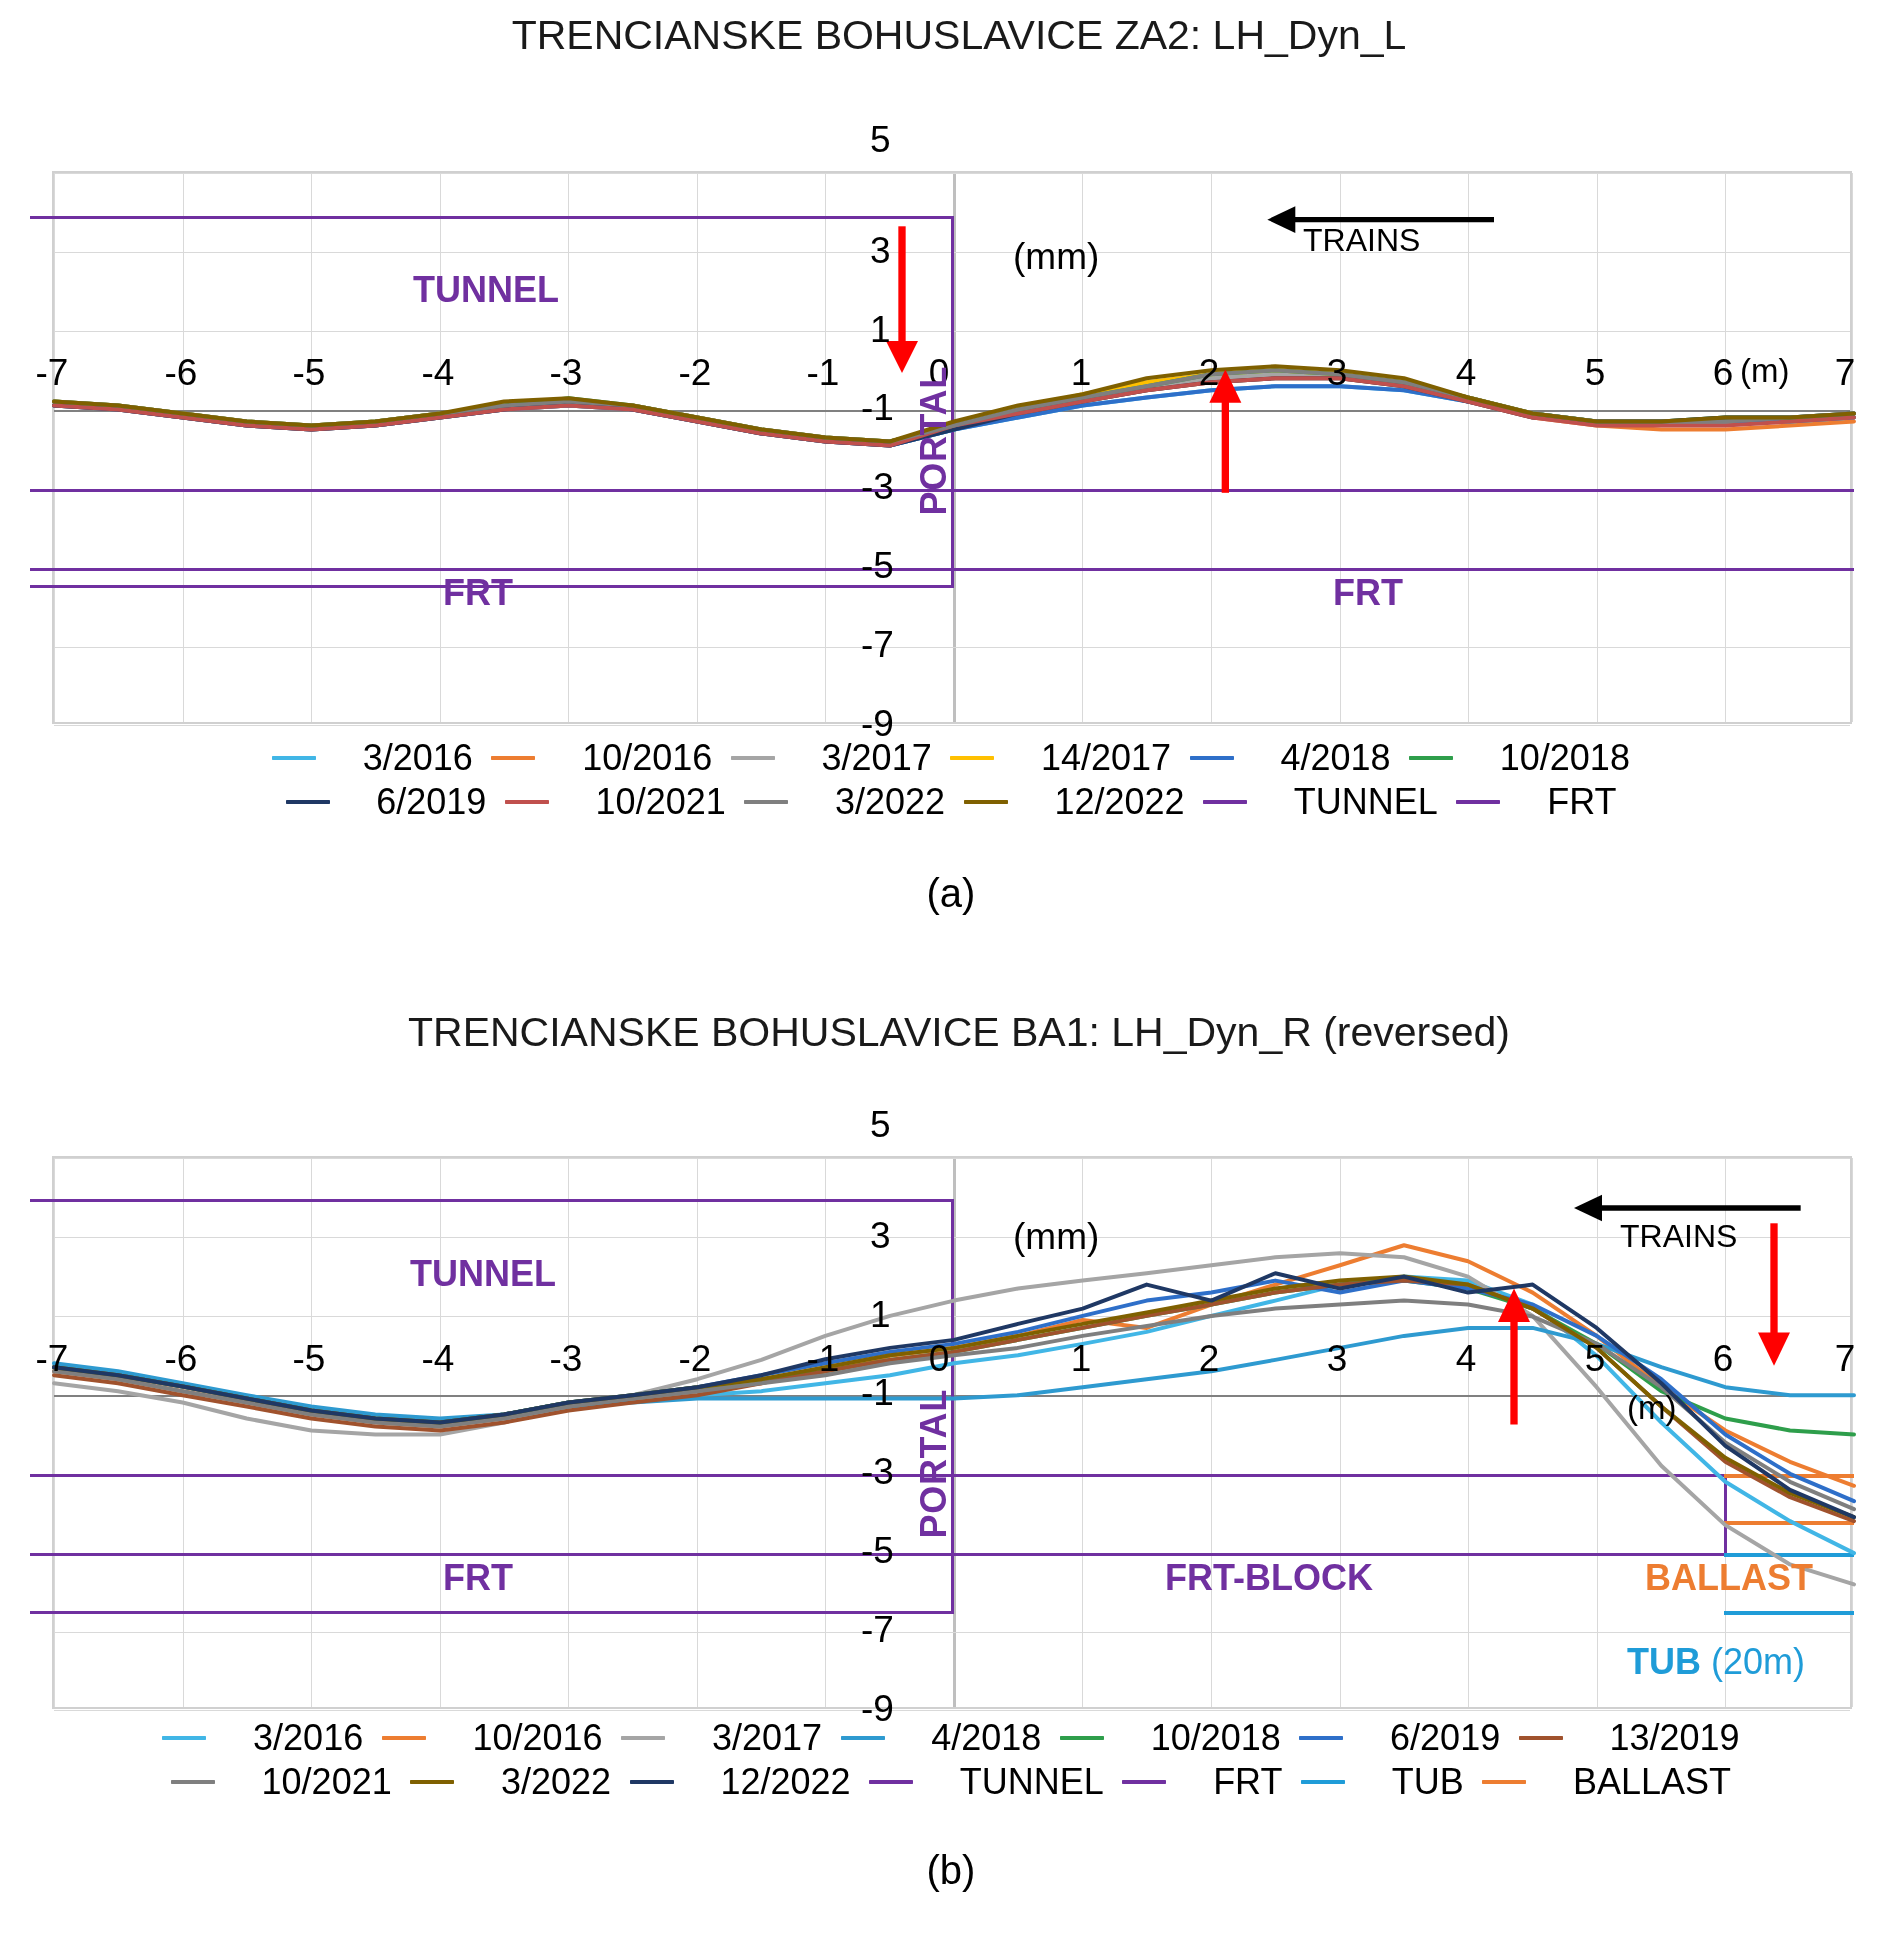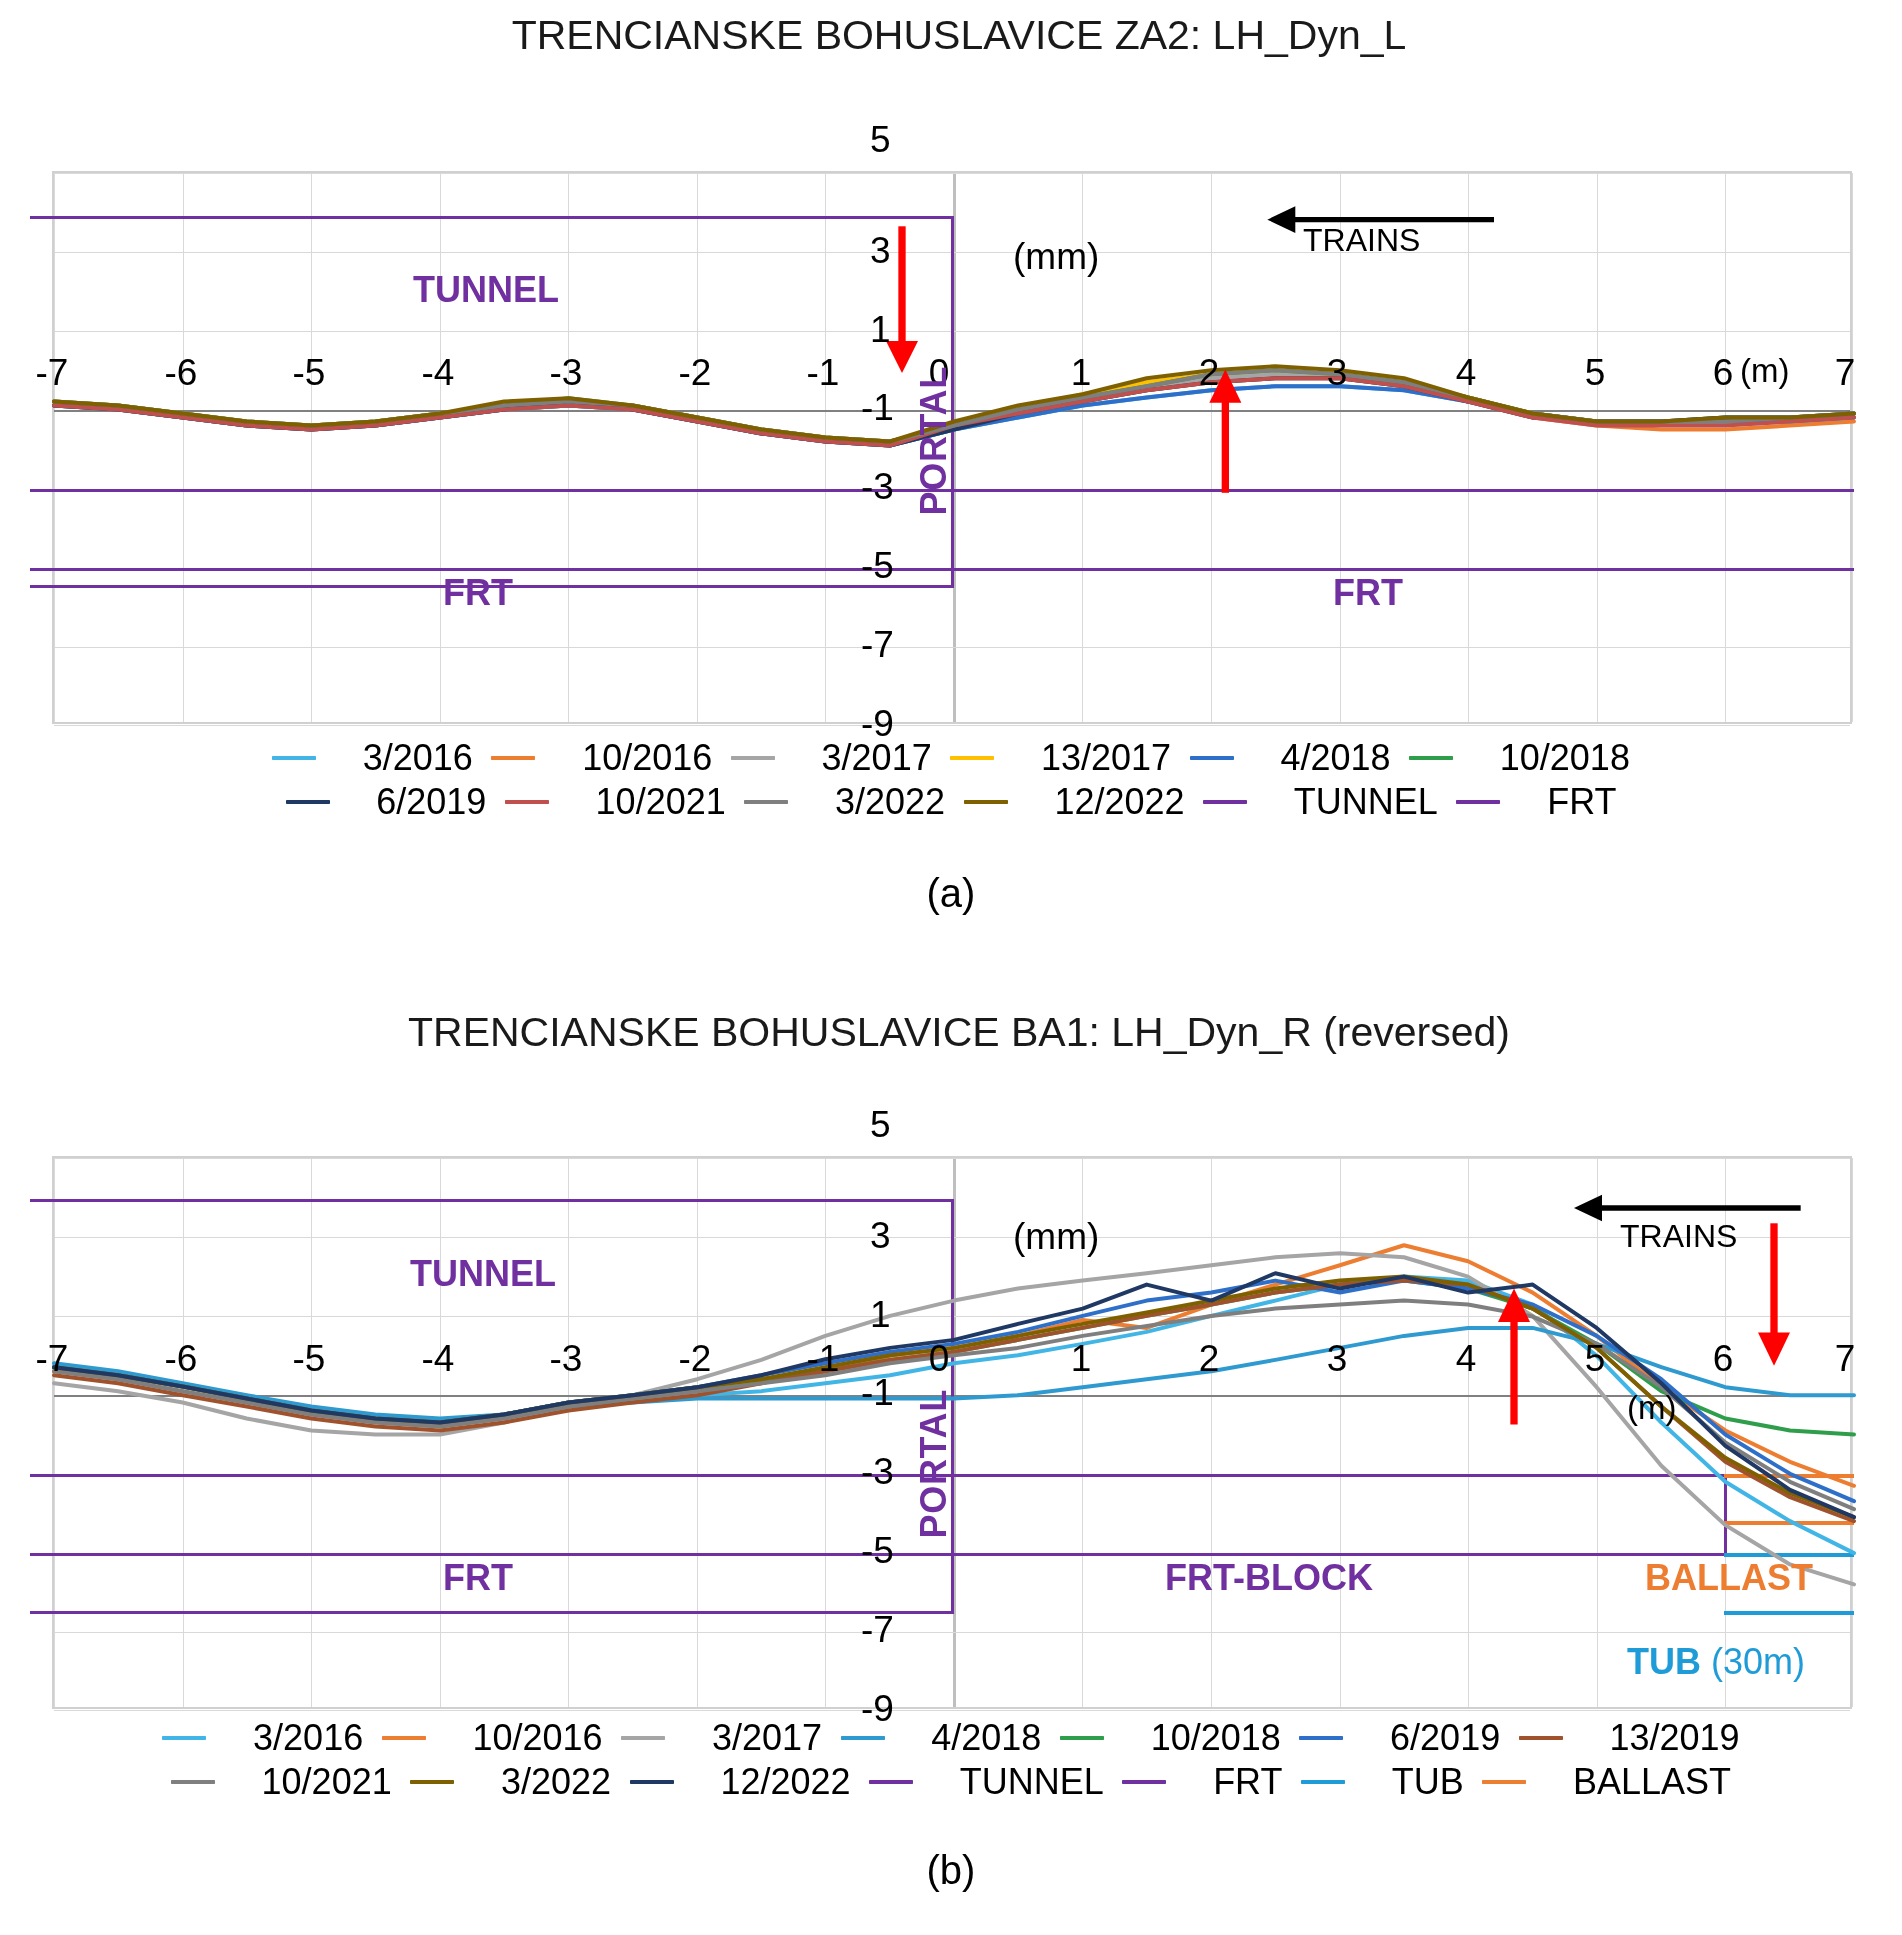--- a/index.html
+++ b/index.html
@@ -275,21 +275,21 @@
       <div class="legend-item">
           <span class="legend-swatch" style="background:#ed7d31"></span>
           <span class="legend-label">10/2016</span>
         </div>
       <div class="legend-item">
           <span class="legend-swatch" style="background:#a5a5a5"></span>
           <span class="legend-label">3/2017</span>
         </div>
       <div class="legend-item">
           <span class="legend-swatch" style="background:#ffc000"></span>
-          <span class="legend-label">13/2017</span>
+          <span class="legend-label">14/2017</span>
         </div>
       <div class="legend-item">
           <span class="legend-swatch" style="background:#2e6fc9"></span>
           <span class="legend-label">4/2018</span>
         </div>
       <div class="legend-item">
           <span class="legend-swatch" style="background:#2e9e4b"></span>
           <span class="legend-label">10/2018</span>
         </div>
       <div style="flex-basis:100%;height:0"></div>
@@ -425,21 +425,21 @@
       <div class="unit-mm" style="left:1013px;top:160px;">(mm)</div>
       <div class="unit-m" style="left:1627px;top:333px;">(m)</div>
 
       <div class="label-purple" style="left:410px;top:197px;">TUNNEL</div>
       <div class="label-portal" style="left:913px;top:333px;">PORTAL</div>
       <div class="label-purple" style="left:443px;top:501px;">FRT</div>
       <div class="label-purple" style="left:1165px;top:501px;">FRT-BLOCK</div>
       <div class="label-orange" style="left:1645px;top:501px;">BALLAST</div>
       <div class="label-blue" style="left:1627px;top:585px;">
         <span>TUB</span>
-        <span class="sub">(30m)</span>
+        <span class="sub">(20m)</span>
       </div>
       <div class="trains-label" style="left:1620px;top:162px;">TRAINS</div>
     </div>
 
     <div class="legend" style="width:1706px;margin-top:20px;">
       <div class="legend-item">
           <span class="legend-swatch" style="background:#41b6e6"></span>
           <span class="legend-label">3/2016</span>
         </div>
       <div class="legend-item">

